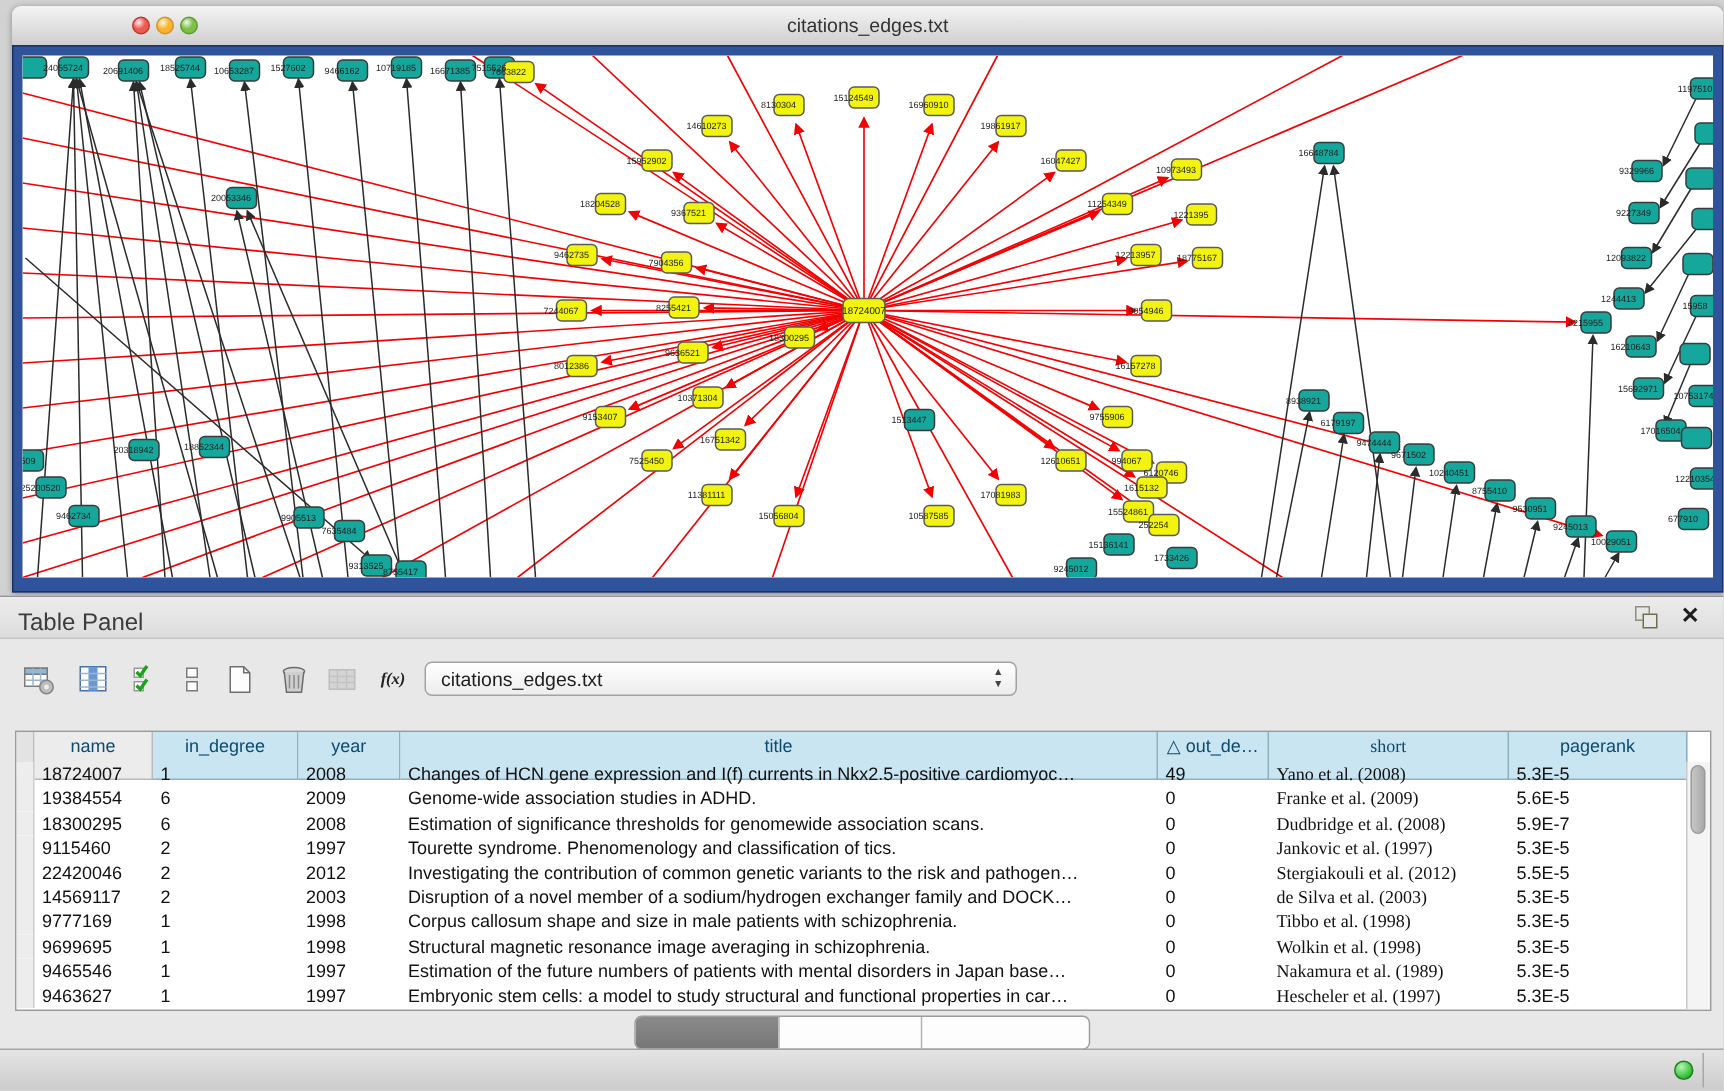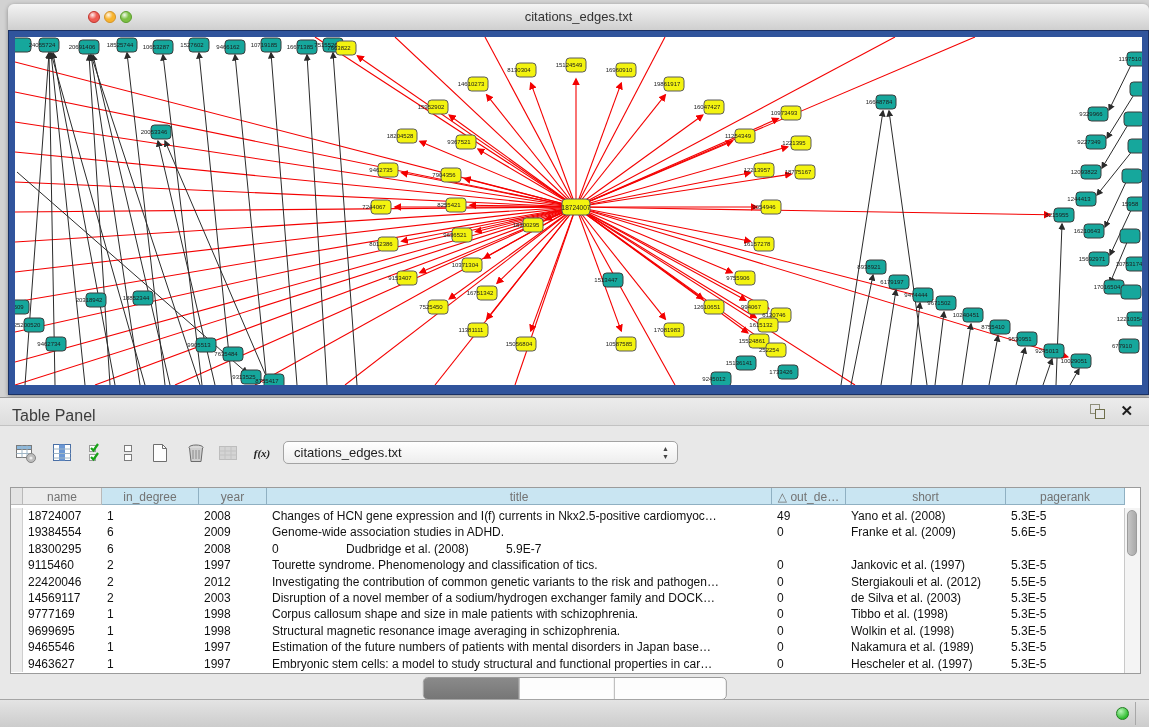--- a/index.html
+++ b/index.html
@@ -41,26 +41,26 @@
   .tb-btn{position:absolute;top:3px;width:28px;height:28px;display:flex;align-items:center;justify-content:center;}
   .fx{font-family:"Liberation Serif",serif;font-style:italic;font-weight:bold;font-size:11px;color:#222;}
   .dropdown{position:absolute;left:283px;top:5px;width:395px;height:23px;border:1px solid #a3a3a3;border-radius:5px;
     background:linear-gradient(#ffffff,#ededed);box-sizing:border-box;}
   .dropdown .val{position:absolute;left:10px;top:0;line-height:21px;font-size:13px;color:#1e1e1e;}
   .dd-arrows{position:absolute;right:8px;top:3px;font-size:7px;line-height:8px;color:#444;text-align:center;}
 
   
   .tbl{position:absolute;left:10px;top:89px;width:1131px;height:187px;background:#fff;
     border:1px solid #9b9b9b;box-sizing:border-box;overflow:hidden;}
-  .thead{display:flex;height:17px;font-size:12px;color:#737373;}
+  .thead{display:flex;height:32px;font-size:12px;color:#0c4a6e;}
   .th{box-sizing:border-box;border-right:1px solid #8fb0c2;border-bottom:1px solid #8fb0c2;
     background:#c9e5f2;text-align:center;line-height:19px;overflow:hidden;white-space:nowrap;}
   .th.gray{background:#ececec;border-right:1px solid #b9b9b9;border-bottom:1px solid #b9b9b9;}
   .c-strip{width:12px;}.c0{width:79px;}.c1{width:97px;}.c2{width:68px;}.c3{width:505px;}
-  .c4{width:74px;}.c5{width:160px;}.c6{width:119px;}
+  .c4{width:74px;}.c5{width:160px;font-family:Liberation Serif, serif;}.c6{width:119px;}
   .th.c-strip{background:#e3e3e3;border-right:1px solid #b9b9b9;border-bottom:1px solid #b9b9b9;}
   .tbody{position:absolute;left:0;right:15px;top:20px;bottom:0;font-size:12px;color:#111;}
   .trow{display:flex;height:16.4px;line-height:16.4px;white-space:nowrap;}
   .tc{box-sizing:border-box;padding-left:5px;overflow:hidden;text-overflow:clip;}
   .tc.c-strip{background:#ededed;border-right:1px solid #cfcfcf;padding:0;}
   .vscroll{position:absolute;right:0;top:20px;bottom:0;width:15px;background:#f4f4f4;border-left:1px solid #c9c9c9;}
   .vthumb{position:absolute;left:2px;top:2px;width:10px;height:46px;border-radius:5px;
     background:linear-gradient(90deg,#c6c6c6,#a9a9a9);border:1px solid #9b9b9b;box-sizing:border-box;}
 
   
@@ -499,20 +499,21 @@
           <div class="tc c3">Genome-wide association studies in ADHD.</div>
           <div class="tc c4">0</div>
           <div class="tc c5">Franke et al. (2009)</div>
           <div class="tc c6">5.6E-5</div>
         </div>
         <div class="trow">
           <div class="tc c-strip"></div>
           <div class="tc c0">18300295</div>
           <div class="tc c1">6</div>
           <div class="tc c2">2008</div>
+          <div class="tc c3">Estimation of significance thresholds for genomewide association scans.</div>
           <div class="tc c4">0</div>
           <div class="tc c5">Dudbridge et al. (2008)</div>
           <div class="tc c6">5.9E-7</div>
         </div>
         <div class="trow">
           <div class="tc c-strip"></div>
           <div class="tc c0">9115460</div>
           <div class="tc c1">2</div>
           <div class="tc c2">1997</div>
           <div class="tc c3">Tourette syndrome. Phenomenology and classification of tics.</div>

